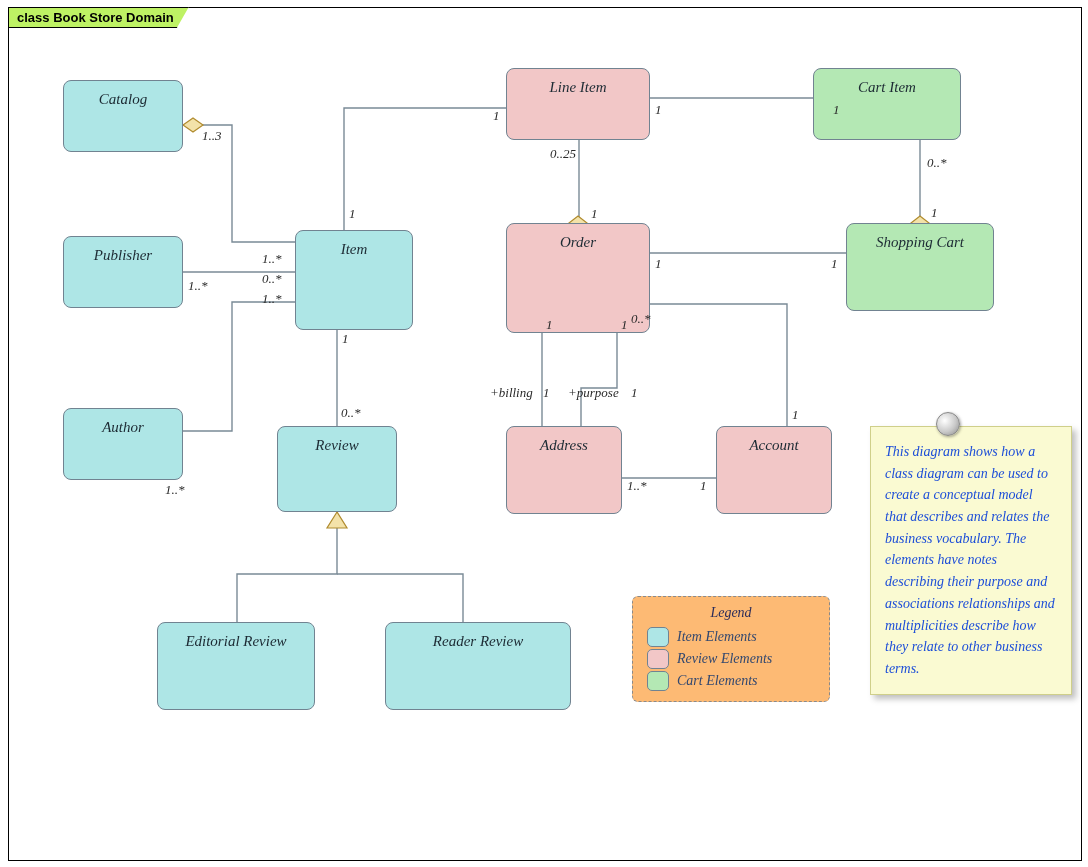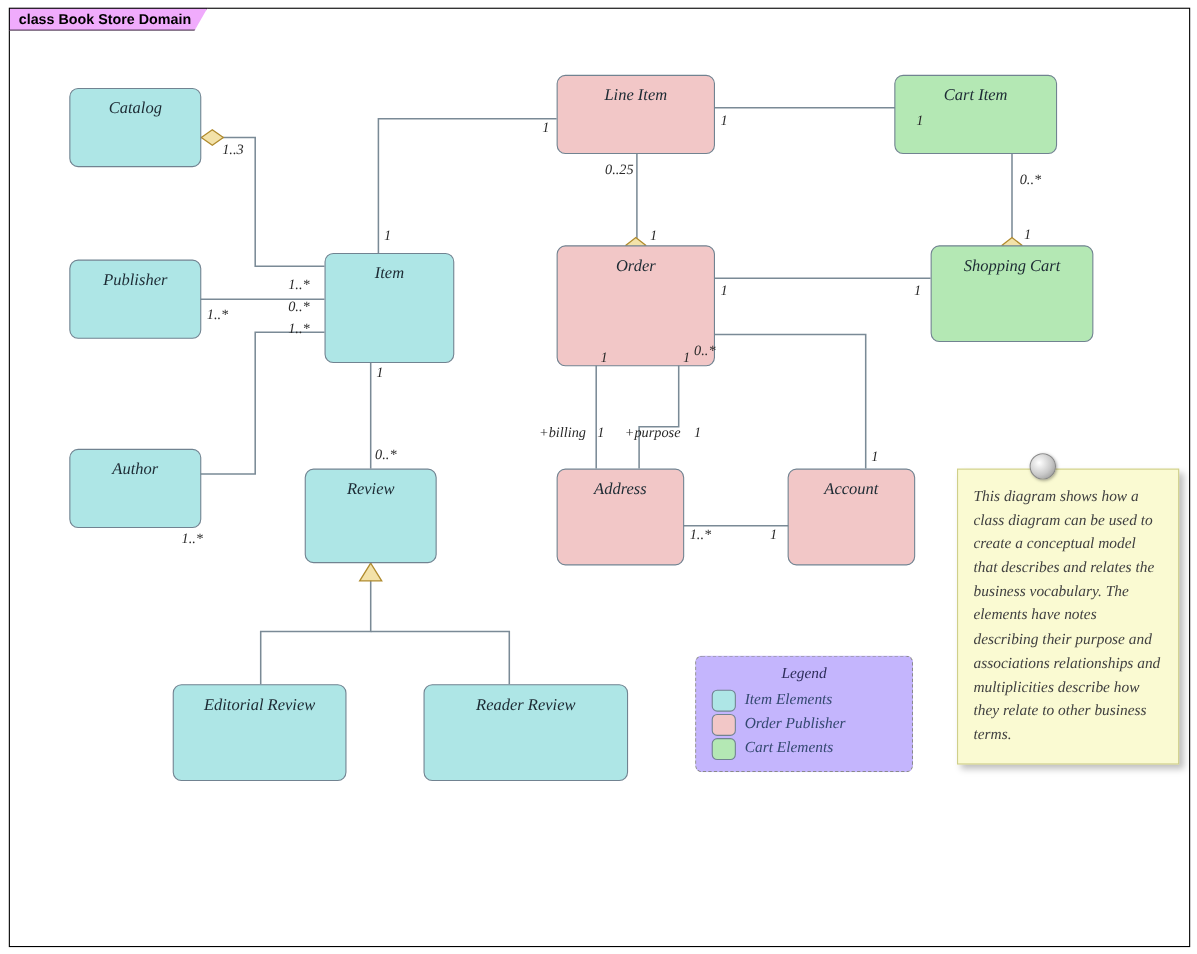--- a/index.html
+++ b/index.html
@@ -1,45 +1,45 @@
 <!DOCTYPE html>
 <html><head>
 <meta charset="utf-8">
 <style>
   html, body { margin:0; padding:0; }
   body { background:#fff; width:1088px; height:867px; position:relative;
          font-family:"Segoe Script","Comic Sans MS",cursive; }
   .frame { position:absolute; left:8px; top:7px; width:1072px; height:852px;
            border:1px solid #000; }
-  .tab { position:absolute; left:-1px; top:-1px; background:#f0abfc;
+  .tab { position:absolute; left:-1px; top:-1px; background:#bef264;
          border:1px solid #000; padding:2px 14px 2px 8px;
          font-family:"Segoe UI",Arial,sans-serif; font-weight:600;
          font-size:13px;
          clip-path:polygon(0 0,100% 0,calc(100% - 12px) 100%,0 100%); }
   .node { position:absolute; border:1.5px solid #718391; border-radius:8px;
           font-size:15px; font-style:italic; color:#1c2a33;
           display:flex; align-items:flex-start; justify-content:center;
           padding-top:10px; box-sizing:border-box; }
   .item-el  { background:#aee6e6; }
   .order-el { background:#f2c7c7; }
   .cart-el  { background:#b4e8b4; }
   .lbl { position:absolute; font-size:13px; font-style:italic; color:#2a2a2a;
          font-family:"Segoe Script","Comic Sans MS",cursive; white-space:nowrap; }
-  .legend { position:absolute; border:1.5px dashed #8a8a8a; background:#c4b5fd;
+  .legend { position:absolute; border:1.5px dashed #8a8a8a; background:#fdba74;
             border-radius:6px; padding:8px 14px 10px; }
   .legend-title { font-family:"Segoe Script",cursive; font-style:italic;
                   font-size:14px; color:#2d2d5a; text-align:center;
                   margin-bottom:6px; }
   .legend-row { display:flex; align-items:center; gap:8px;
                 font-family:"Segoe Script",cursive; font-style:italic;
                 font-size:14px; color:#33486f; margin-top:2px; }
   .sw { width:20px; height:18px; border:1.5px solid #718391; border-radius:5px; }
   .note { position:absolute; background:#fafad2; border:1px solid #cfcf8a;
           box-shadow:4px 4px 6px rgba(0,0,0,.25); padding:14px 14px;
-          font-style:italic; font-size:14px; color:#404040; line-height:1.55;
+          font-style:italic; font-size:14px; color:#1d4ed8; line-height:1.55;
           font-family:"Segoe Script","Comic Sans MS",cursive; }
   .pin { position:absolute; width:22px; height:22px; border-radius:50%;
          background:radial-gradient(circle at 35% 35%,#fff,#c9c9c9 55%,#888);
          border:1px solid #888; box-shadow:1px 1px 3px rgba(0,0,0,.35); }
   svg.wires { position:absolute; left:0; top:0; }
 </style>
 </head>
 <body>
 
 <div class="frame">
@@ -133,21 +133,21 @@
   <span class="lbl" style="left:622px; top:377px">1</span>
 
   <div class="legend" style="left:623px; top:588px; width:168px">
     <div class="legend-title">Legend</div>
     <div class="legend-row">
       <span class="sw item-el"></span>
       <span>Item Elements</span>
     </div>
     <div class="legend-row">
       <span class="sw order-el"></span>
-      <span>Order Publisher</span>
+      <span>Review Elements</span>
     </div>
     <div class="legend-row">
       <span class="sw cart-el"></span>
       <span>Cart Elements</span>
     </div>
   </div>
 
   <div class="note" style="left:861px; top:418px; width:172px">This diagram shows how a class diagram can be used to create a conceptual model that describes and relates the business vocabulary. The elements have notes describing their purpose and associations relationships and multiplicities describe how they relate to other business terms.</div>
   <div class="pin" style="left:927px; top:404px"></div>
 </div>

